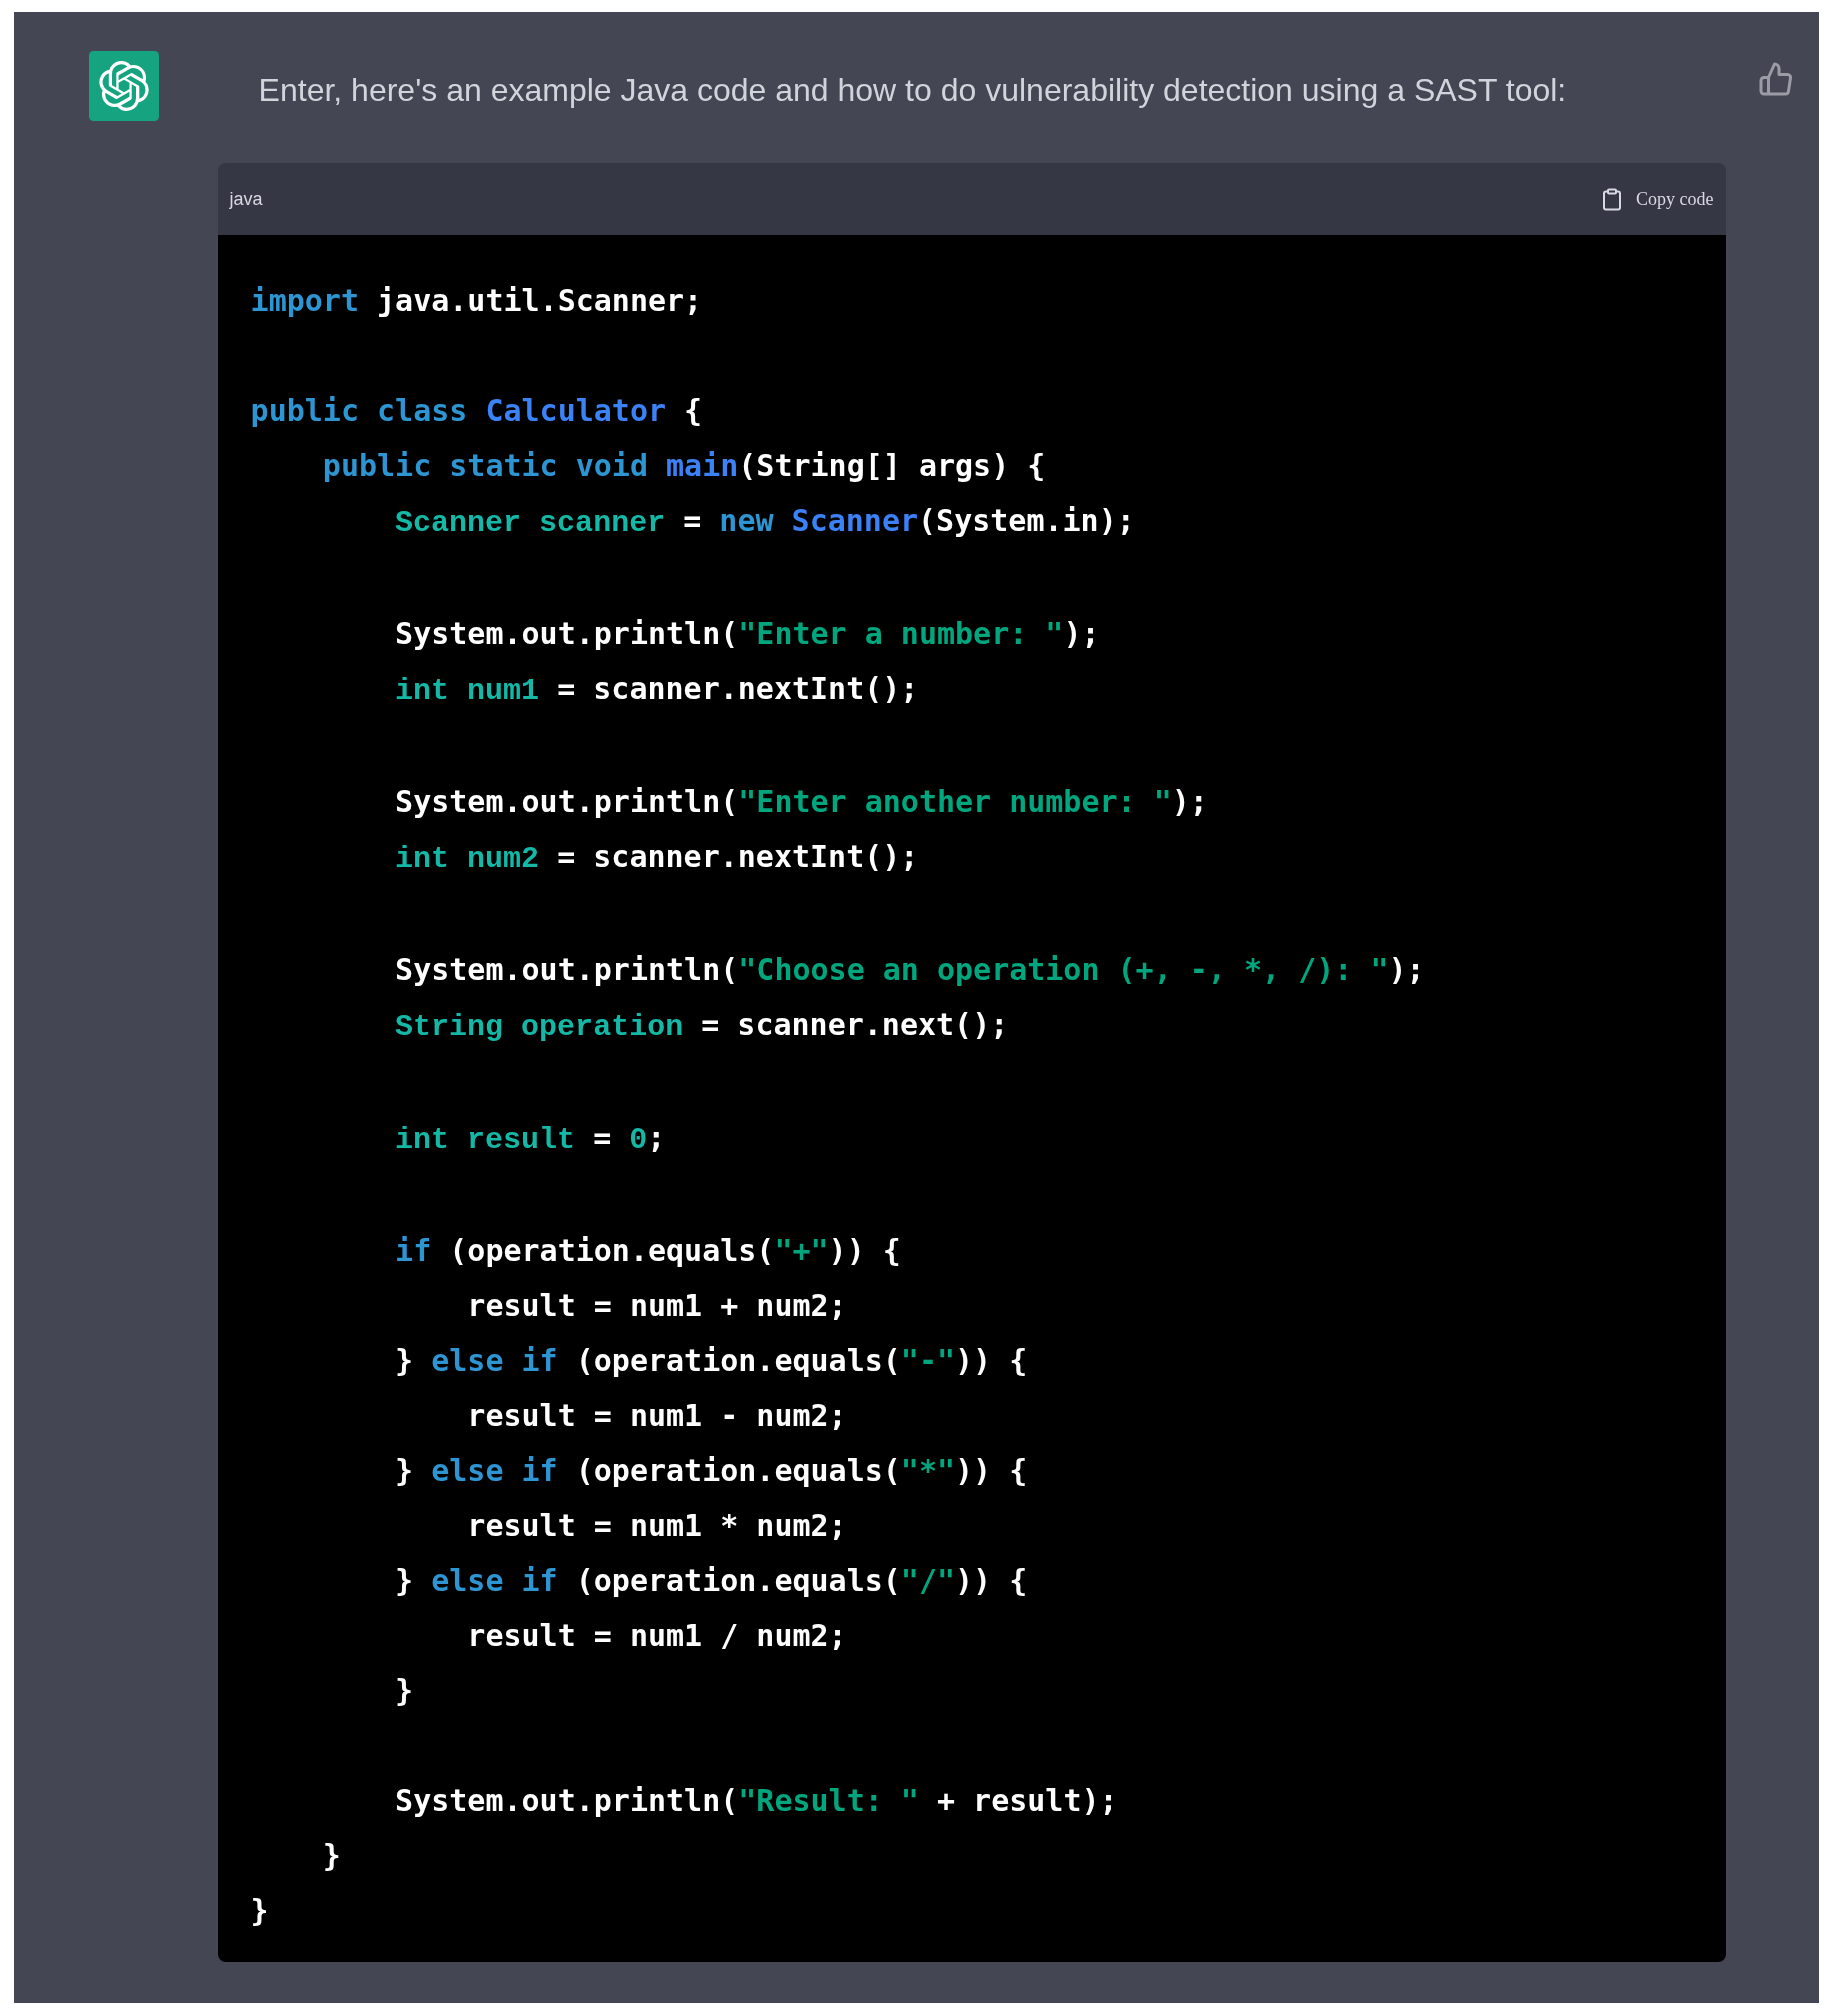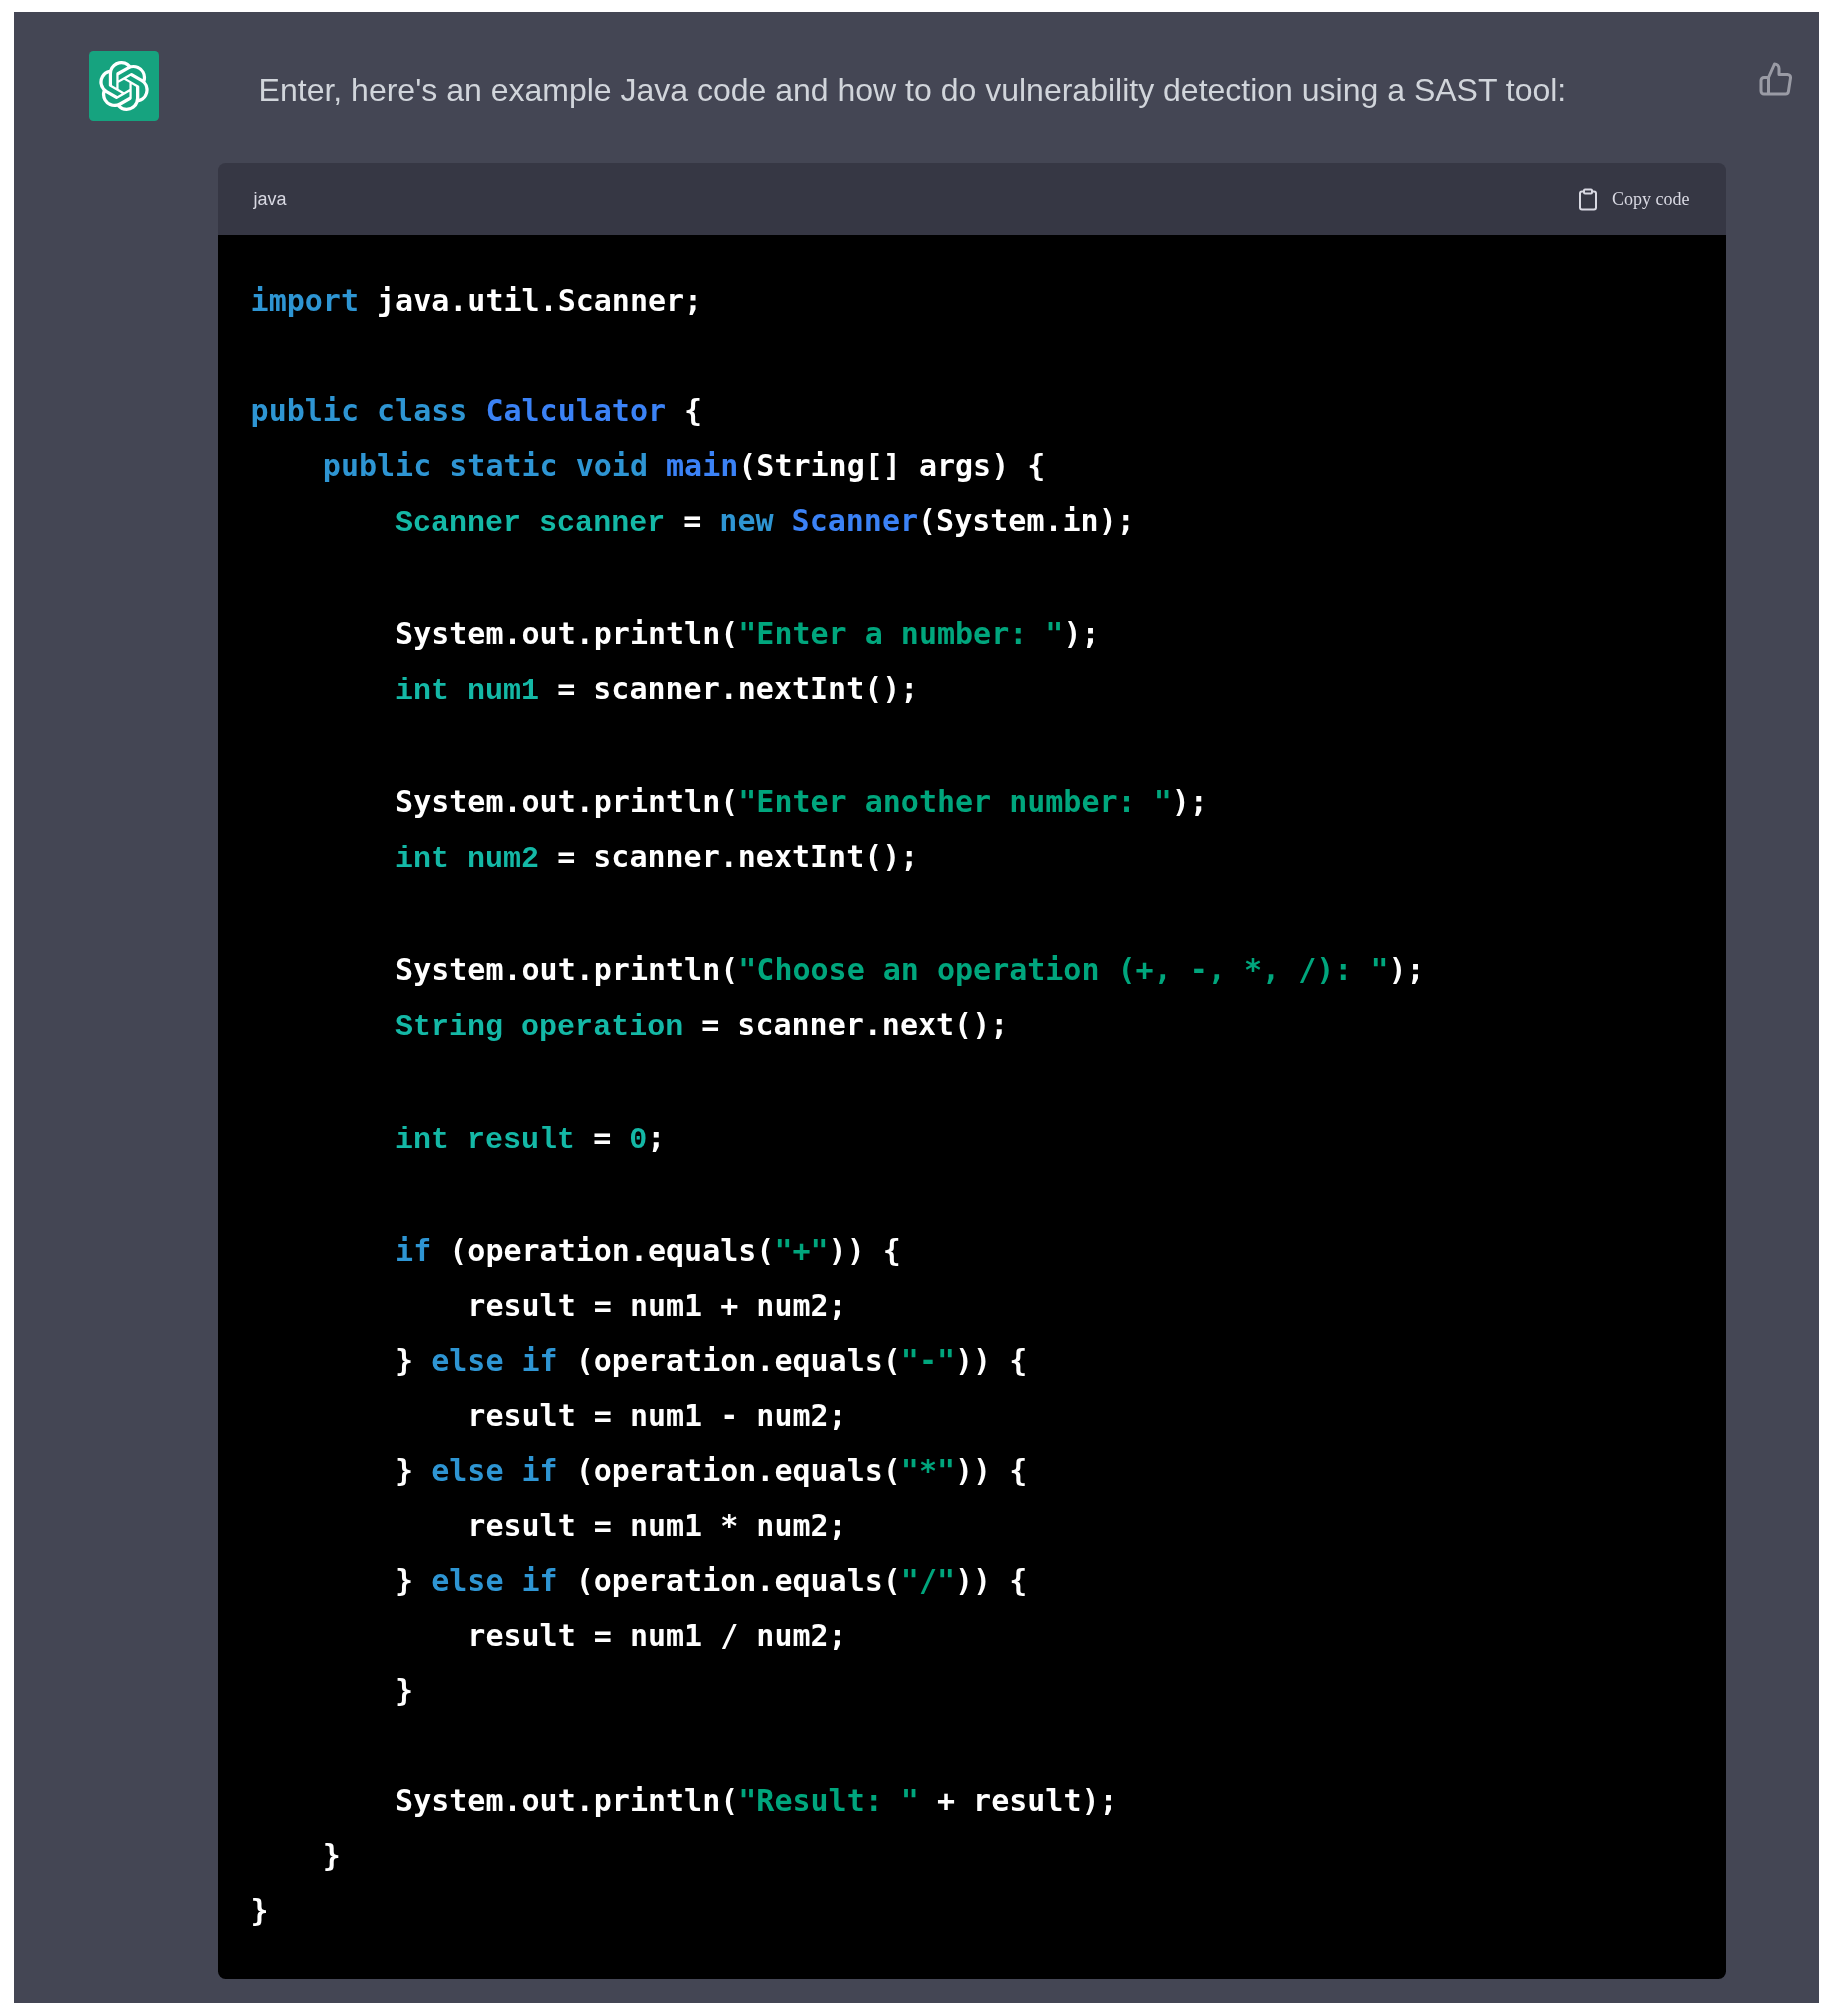--- a/index.html
+++ b/index.html
@@ -15,28 +15,28 @@
                 color:#d1d5db;font-size:32px;line-height:44px;}
   .thumb-btn{position:absolute;left:1739px;top:44px;width:46px;height:46px;
              background:transparent;border:none;padding:0;cursor:pointer;
              display:flex;align-items:center;justify-content:center;}
   .thumb-btn svg{width:36px;height:36px;stroke:#9a9ba5;fill:none;
                  stroke-width:2;stroke-linecap:round;stroke-linejoin:round;}
   .code-block{position:absolute;left:204px;top:151px;width:1508px;
               border-radius:7.6px;overflow:hidden;}
   .code-header{height:72px;background:#363744;display:flex;
                align-items:center;justify-content:space-between;
-               padding:0 36px;box-sizing:border-box;}
+               padding:0 12px;box-sizing:border-box;}
   .lang-label{color:#d9d9e3;font-size:18px;}
   .copy-btn{display:flex;align-items:center;gap:12px;background:transparent;
             border:none;padding:0;cursor:pointer;color:#d9d9e3;
             font-family:Liberation Serif, serif;font-size:18px;}
   .copy-btn svg{width:24px;height:27px;stroke:#d9d9e3;fill:none;
                 stroke-width:2;stroke-linecap:round;stroke-linejoin:round;}
-  .code-body{margin:0;background:#000000;padding:38px 33px 41px 33px;}
+  .code-body{margin:0;background:#000000;padding:38px 33px 24px 33px;}
   .code-body code{display:block;font-family:"DejaVu Sans Mono",monospace;
                   font-size:30px;line-height:55px;font-weight:700;
                   color:#ffffff;}
   .code-line{white-space:pre;}
   .tok-kw{color:#2e95d3;}
   .tok-ty{color:#14b8a6;font-family:Liberation Mono, monospace;}
   .tok-ti{color:#3b82f6;}
   .tok-st{color:#00a67d;}
   .tok-pl{color:#ffffff;}
 </style>

